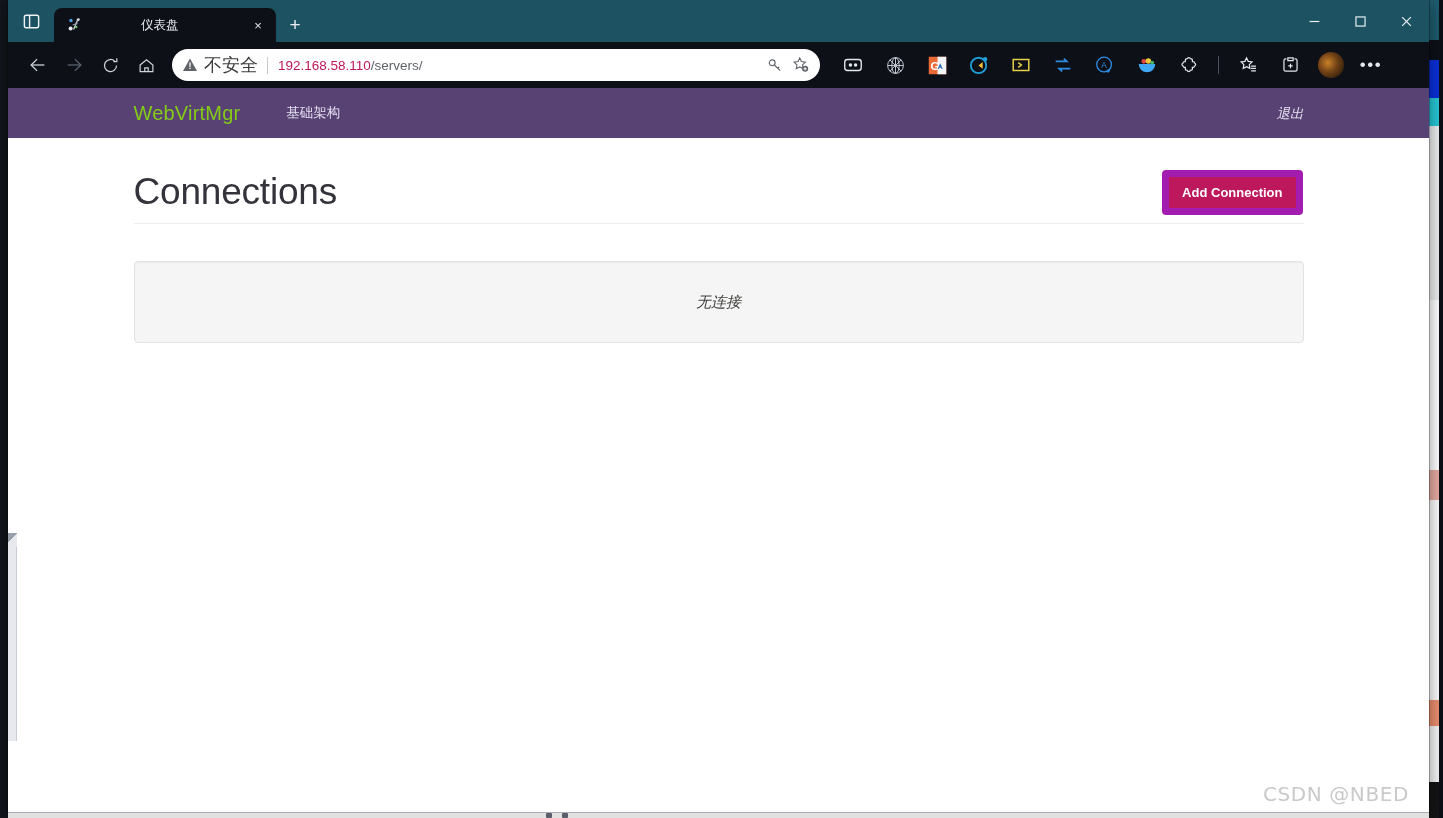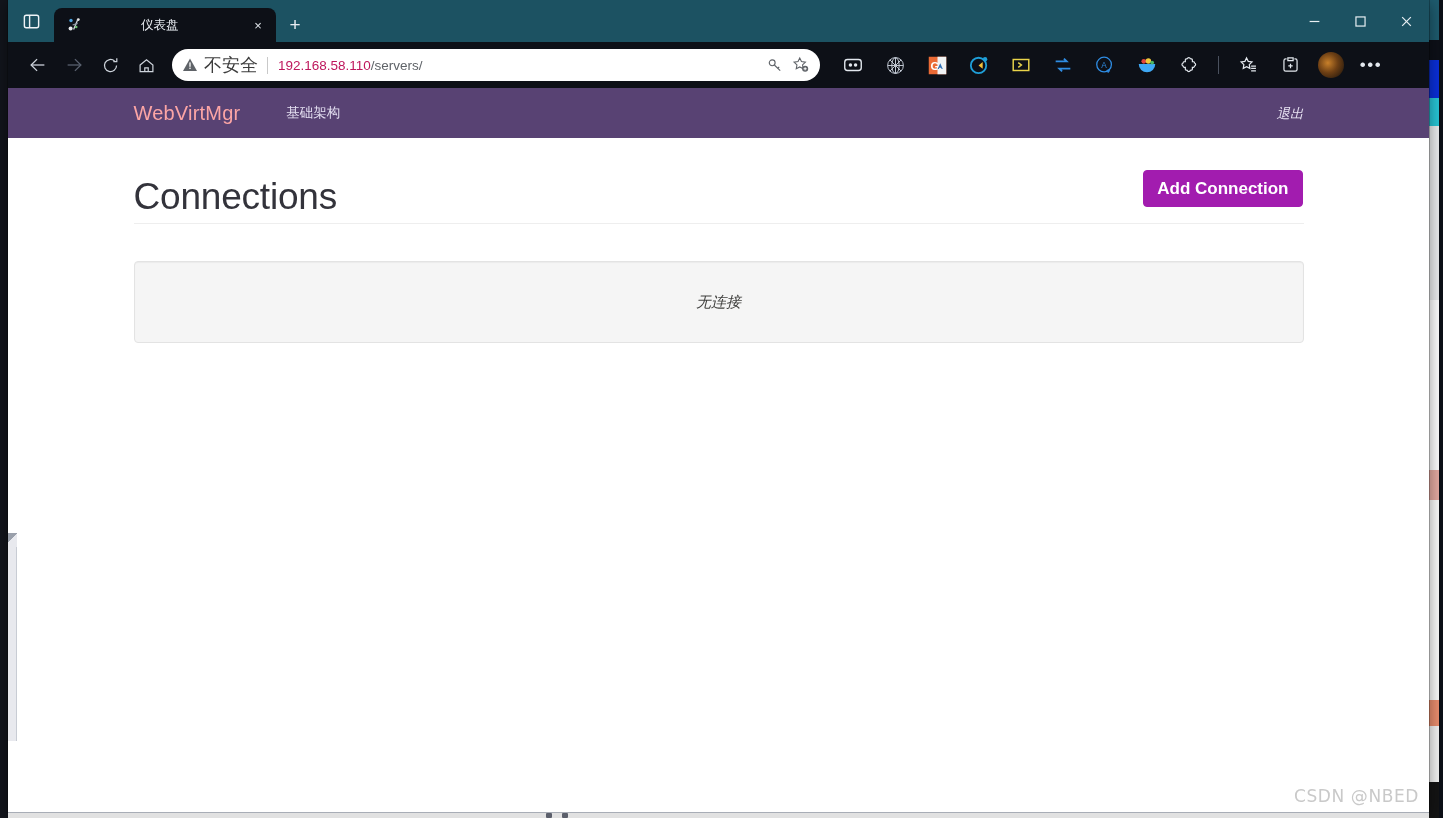--- a/index.html
+++ b/index.html
@@ -162,45 +162,45 @@
     height: 50px; background: #584273;
     display: flex; align-items: center;
     position: relative;
   }
   .navbar-inner {
     width: 1170px; margin: 0 auto;
     display: flex; align-items: center; height: 50px;
     padding-left: 0px;
   }
   .brand {
-    color: #fca5a5; font-size: 20px; font-weight: 400;
+    color: #84cc16; font-size: 20px; font-weight: 400;
     margin-right: 46px; letter-spacing: .2px;
   }
   .nav-link {
     color: #e3def0; font-size: 13.5px;
   }
   .navbar-right { margin-left: auto; font-style: italic; }
   .navbar-right .nav-link { color: #e9e4f4; }
 
   .container {
     width: 1170px; margin: 0 auto; padding-top: 0;
   }
   .page-head {
-    display: flex; align-items: flex-end;
+    display: flex; align-items: center;
     padding-top: 30px;
     position: relative; height: 77px;
   }
   .page-title {
     font-size: 37px; font-weight: 400; color: #33333b;
     line-height: 1; letter-spacing: -.2px;
   }
   .btn-add {
     position: absolute; right: 1px; top: 32px;
-    background: #a21caf; border: 1px solid #a21caf;
-    color: #fff; font-size: 17px; font-weight: bold;
+    background: #be185d; border: 7px solid #a21caf;
+    color: #fff; font-size: 13px; font-weight: bold;
     padding: 9px 13px; border-radius: 4px;
     line-height: 1;
   }
   .divider {
     height: 1px; background: #eeeeee; margin-top: 8px;
   }
   .panel-empty {
     margin-top: 37px;
     background: #f5f5f5;
     border: 1px solid #e3e3e3;
@@ -219,22 +219,22 @@
     background: #e8e9ee;
     border-right: 1px solid #c8ccd4;
   }
   .left-scroll-thumb {
     position: absolute; left: 0; top: 0; width: 9px; height: 14px;
     background: linear-gradient(135deg, #9aa0ab 40%, #e8e9ee 42%);
   }
 
   
   .watermark {
-    position: absolute; right: 10px; bottom: 6px;
-    color: #c9c9c9; font-size: 17px; letter-spacing: .6px;
+    position: absolute; right: 20px; bottom: 6px;
+    color: #c9c9c9; font-size: 20px; letter-spacing: .6px;
     font-family: "DejaVu Sans", sans-serif;
   }
 
   
   .bottom-strip {
     position: absolute; left: 8px; bottom: 0; width: 1421px; height: 6px;
     background: #e1e1e1; border-top: 1px solid #a8adb6;
   }
   .grip {
     position: absolute; left: 546px; bottom: 0px;

